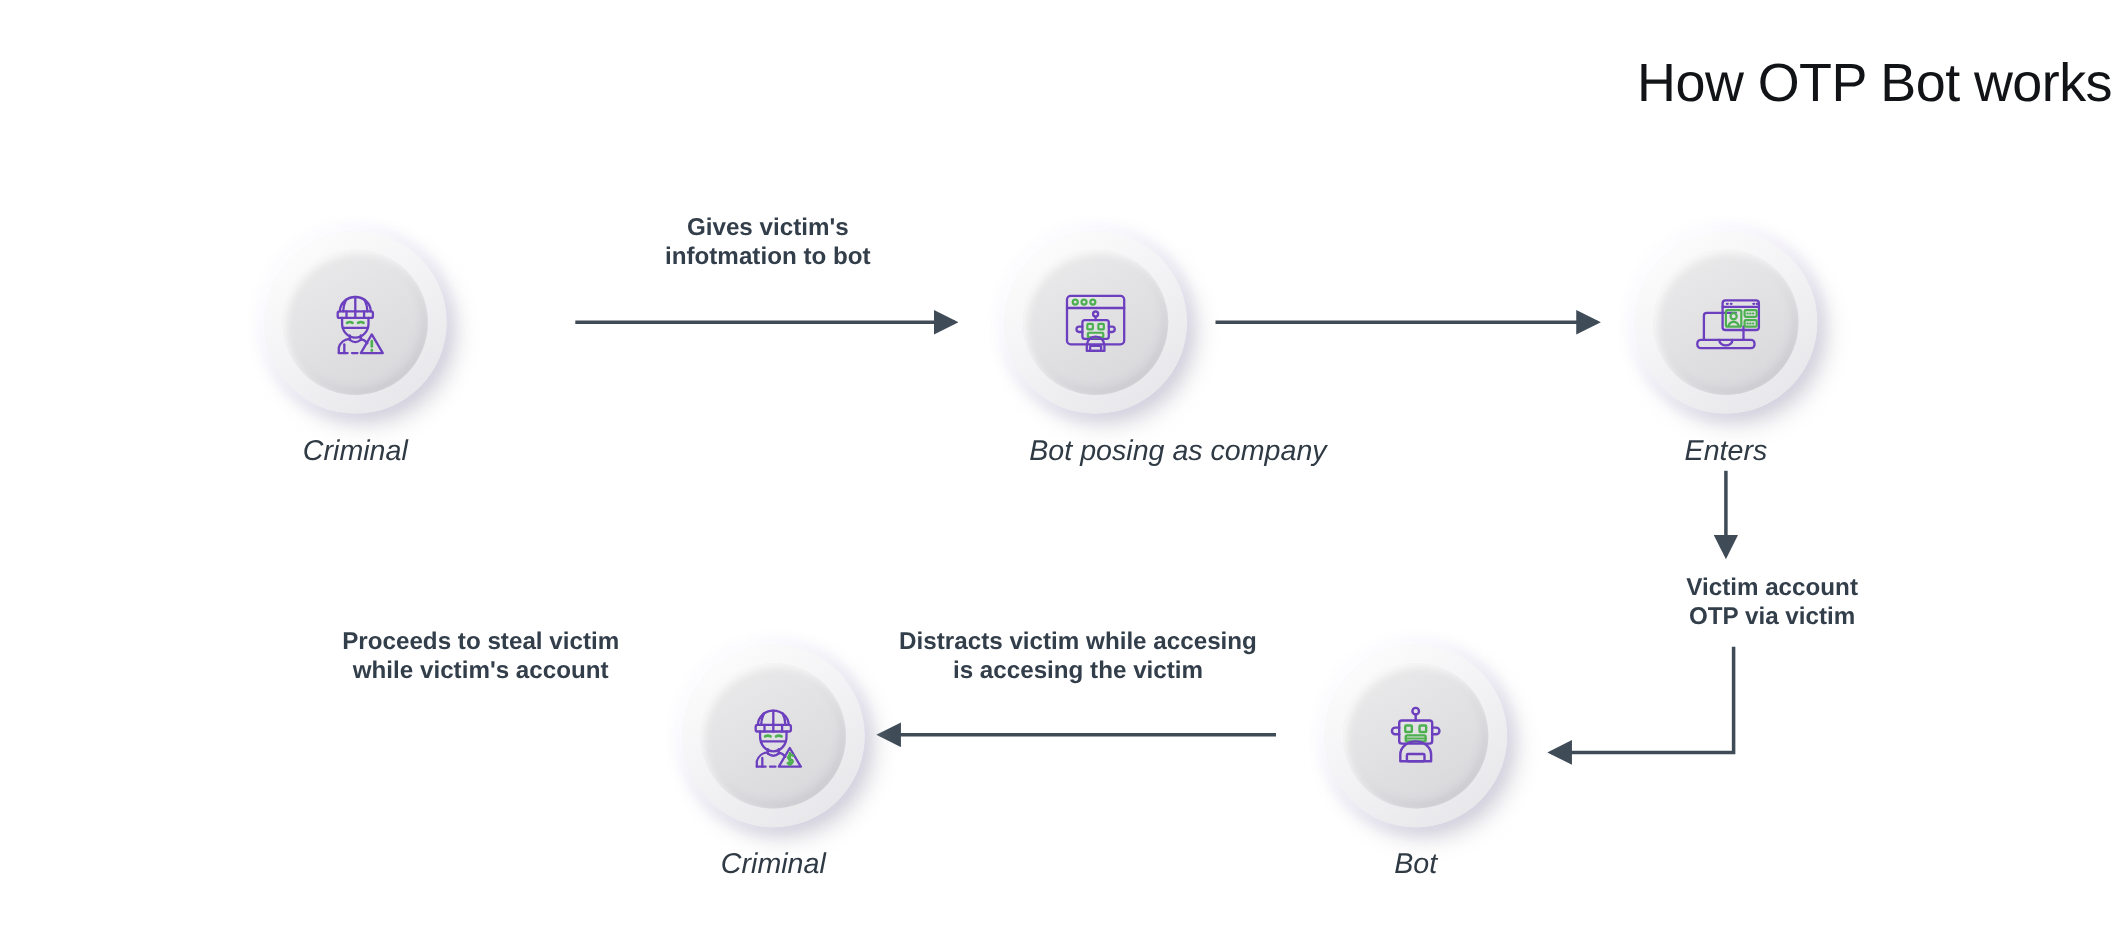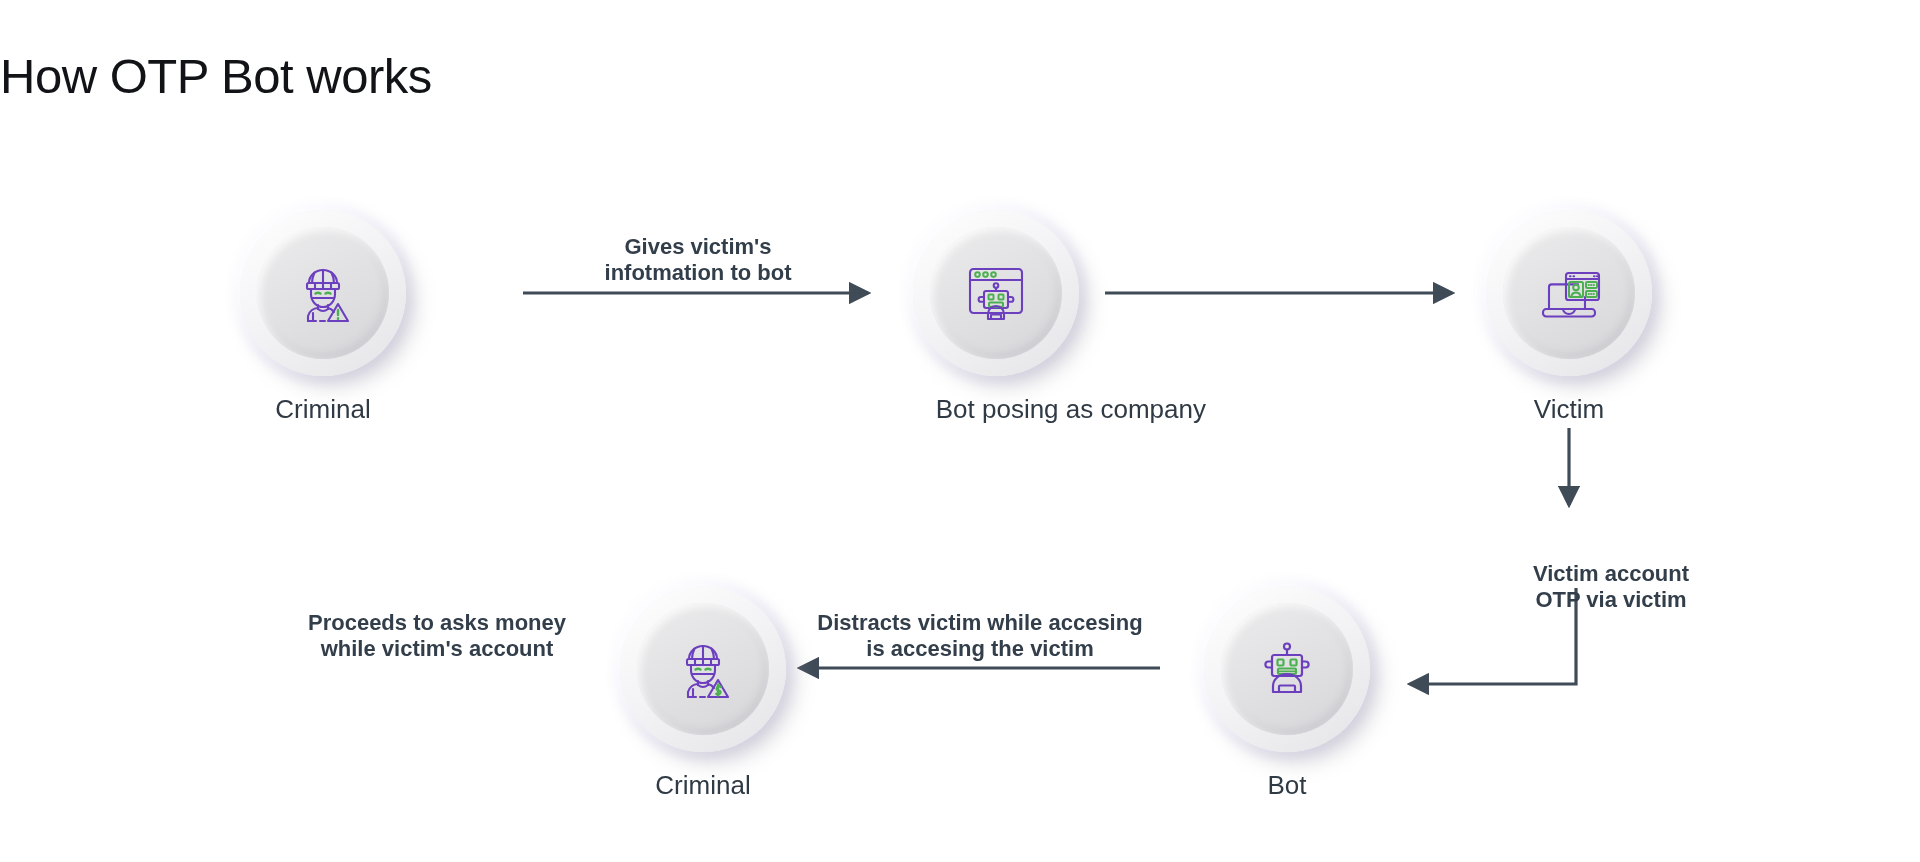--- a/index.html
+++ b/index.html
@@ -20,33 +20,34 @@
     height: 862px;
     background: #ffffff;
   }
 
   
   .title {
     position: absolute;
     left: 0;
     top: 48px;
     width: 1920px;
-    text-align: left;
+    text-align: right;
     font-size: 49px;
     font-weight: 400;
     letter-spacing: -0.5px;
     color: #111317;
     font-family: "Liberation Sans", sans-serif;
   }
 
   
   .node {
     position: absolute;
     width: 200px;
     text-align: center;
+    font-style: italic;
   }
   .disc-wrap {
     position: relative;
     width: 166px;
     height: 166px;
     margin: 0 auto;
   }
   
   .disc-wrap::before {
     content: "";
@@ -102,21 +103,20 @@
 
   
   .edge-label {
     position: absolute;
     text-align: center;
     font-size: 22px;
     font-weight: 700;
     line-height: 1.18;
     color: #333e4b;
     font-family: "Liberation Sans", sans-serif;
-    margin-top: 40px;
   }
 
   
   #connectors {
     position: absolute;
     left: 0;
     top: 0;
     width: 1920px;
     height: 862px;
     pointer-events: none;
@@ -258,21 +258,21 @@
             <path d="M38.4 39 a4.8 4.8 0 0 1 9.2 0" stroke="#4caf50" stroke-width="2"></path>
 
             <rect x="53" y="25" width="11" height="6" rx="1.2" stroke="#4caf50" stroke-width="2"></rect>
             <path d="M55.5 28 h0.5 M58 28 h0.5 M60.5 28 h0.5" stroke="#4caf50" stroke-width="1.8"></path>
             <rect x="53" y="34" width="11" height="6" rx="1.2" stroke="#4caf50" stroke-width="2"></rect>
             <path d="M55.5 37 h0.5 M58 37 h0.5 M60.5 37 h0.5" stroke="#4caf50" stroke-width="1.8"></path>
           </svg>
         </span>
       </div>
     </div>
-    <div class="node-label">Victim</div>
+    <div class="node-label">Enters</div>
   </div>
 
   <div class="node" style="left:603px; top:586px;">
     <div class="disc-wrap">
       <div class="disc-outer"></div>
       <div class="disc-inner">
         <span>
           <svg width="72" height="72" viewBox="0 0 72 72" fill="none" stroke="#6b3fbe" stroke-width="2.1" stroke-linecap="round" stroke-linejoin="round">
             <path d="M22 26 a14 13 0 0 1 28 0"></path>
             <path d="M36 13 v13"></path>
@@ -346,17 +346,17 @@
     <div>Victim account</div>
     <div>OTP via victim</div>
   </div>
 
   <div class="edge-label" style="left:780px; top:570px; width:400px;">
     <div>Distracts victim while accesing</div>
     <div>is accesing the victim</div>
   </div>
 
   <div class="edge-label" style="left:282px; top:570px; width:310px;">
-    <div>Proceeds to asks money</div>
+    <div>Proceeds to steal victim</div>
     <div>while victim's account</div>
   </div>
 
 </div>
 
 </body></html>

